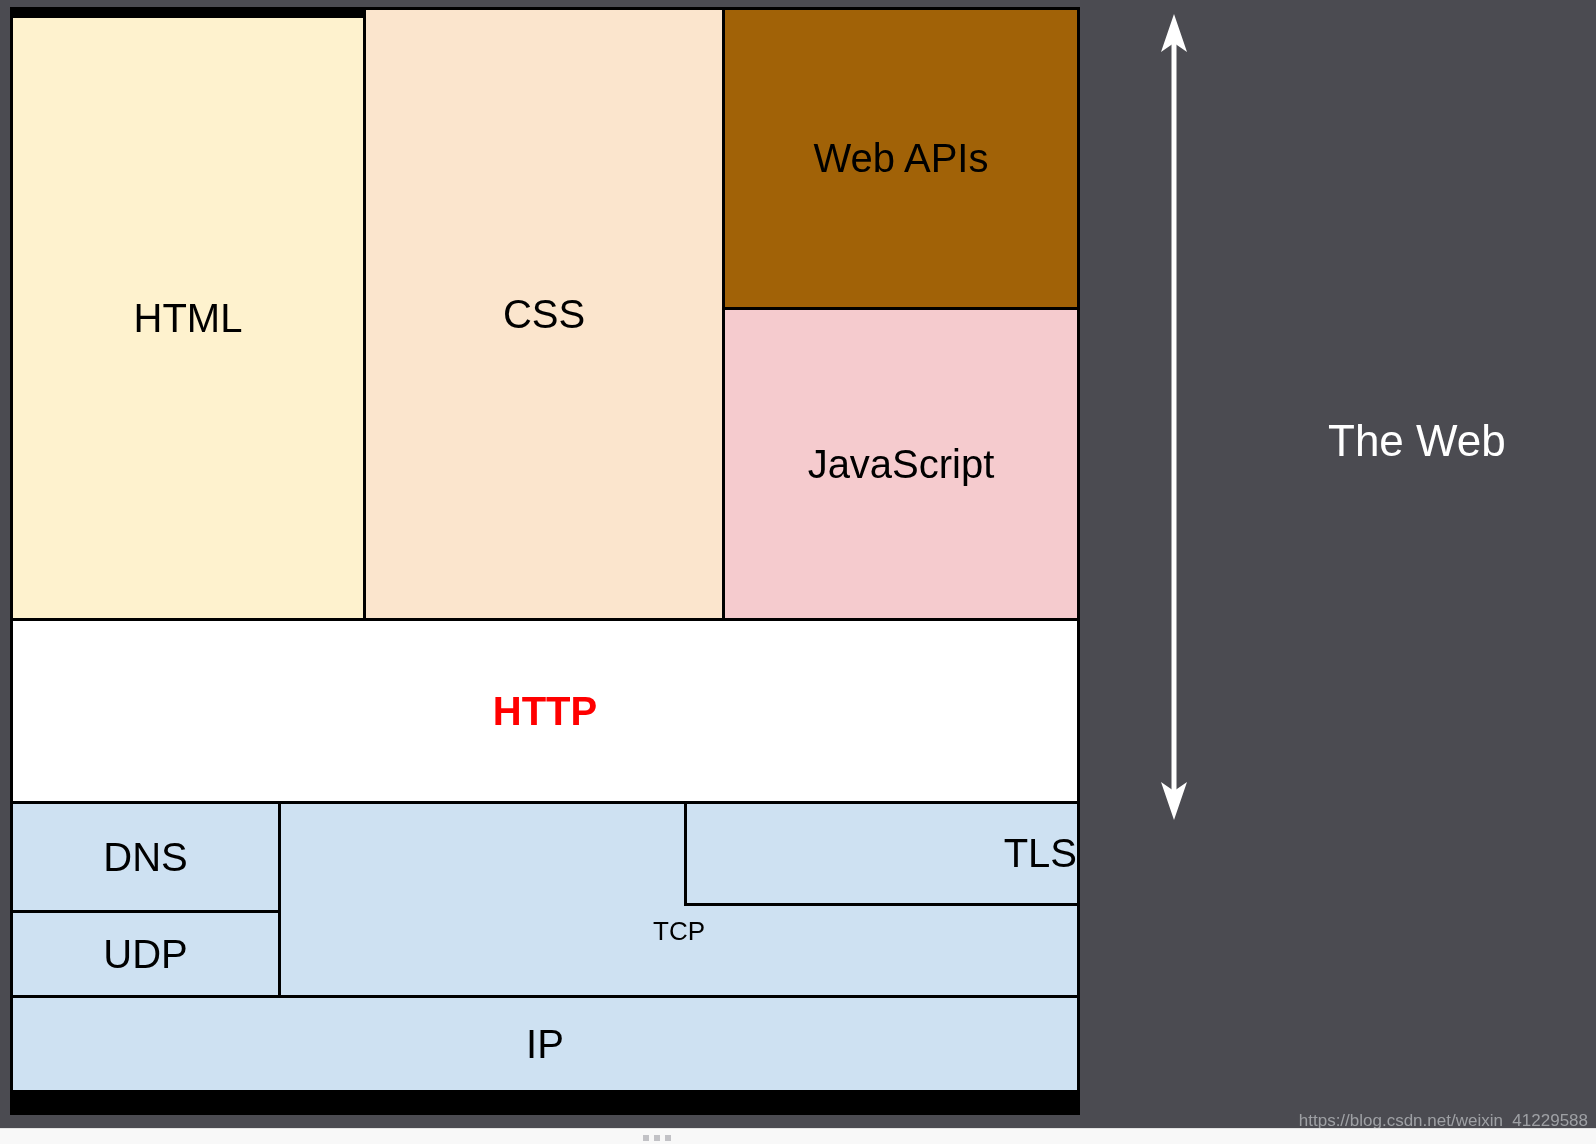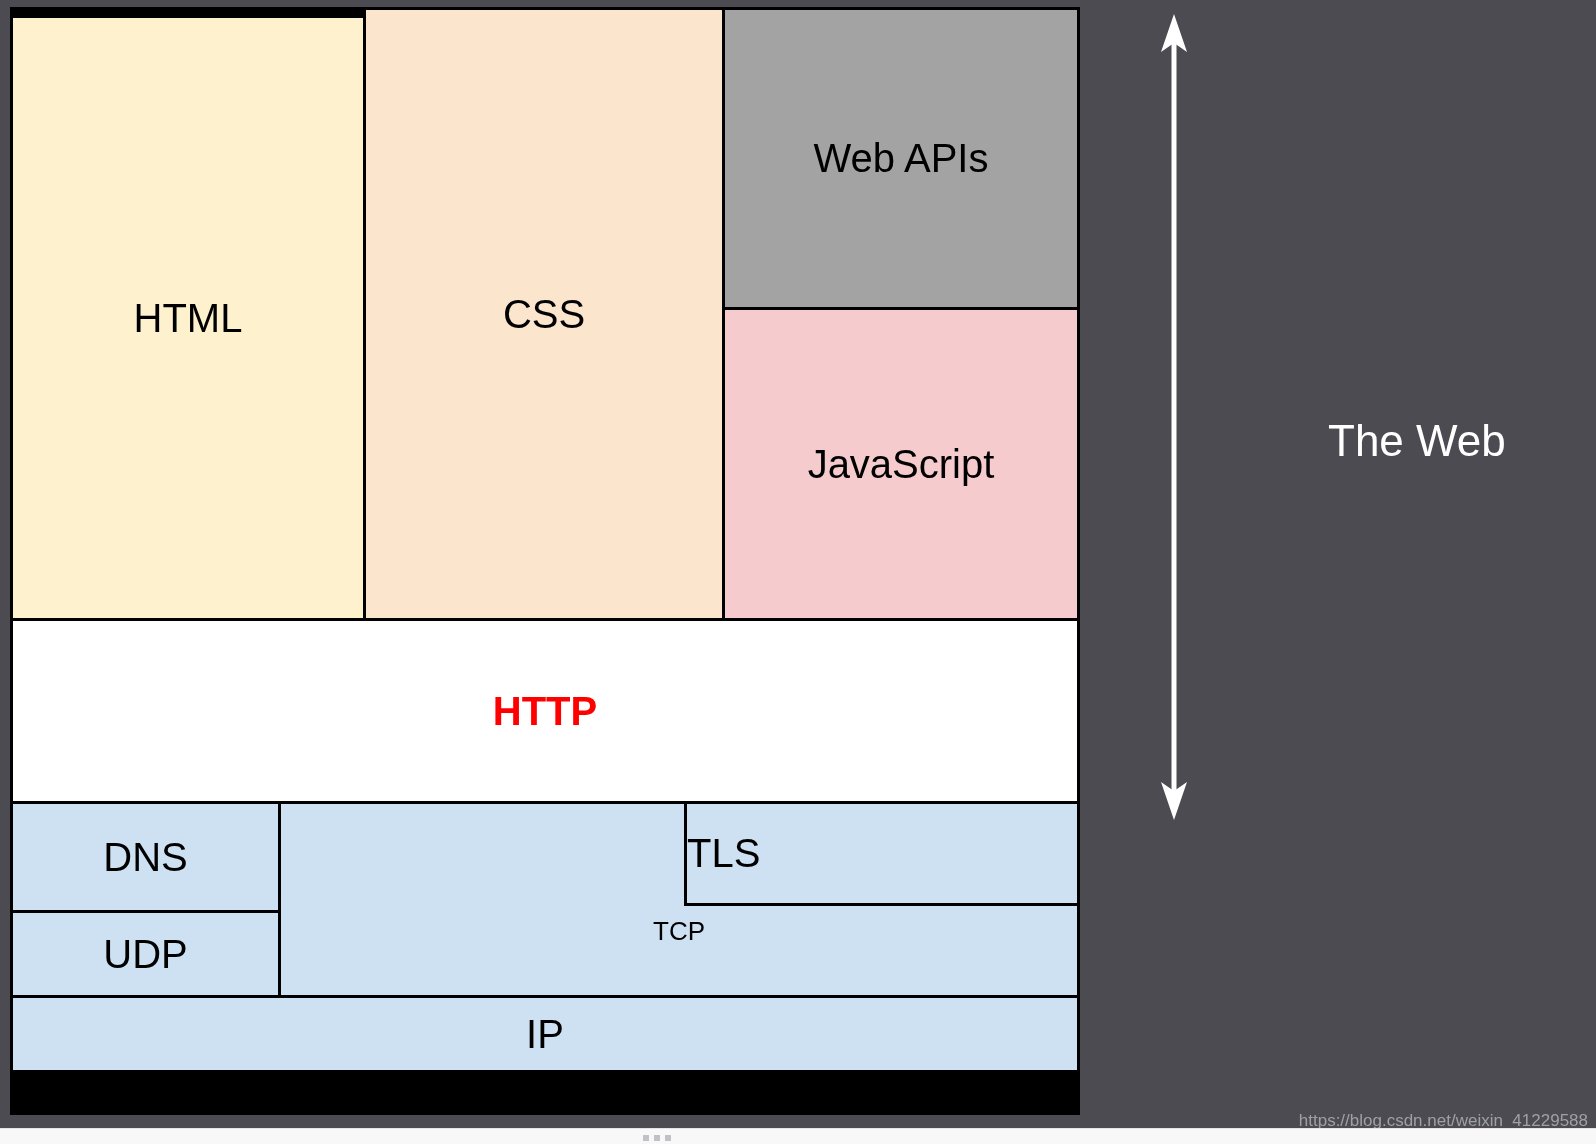--- a/index.html
+++ b/index.html
@@ -64,31 +64,31 @@
   }
   .block-tls {
     position: absolute;
     top: -3px; right: -3px;
     width: 396px; height: 105px;
     background: #CEE1F2;
     border: 3px solid #000;
     box-sizing: border-box;
     display: flex;
     align-items: center;
-    justify-content: flex-start;
+    justify-content: flex-end;
     font-size: 40px;
   }
   .tcp-label {
     position: absolute;
     left: 50%; top: 112px;
     transform: translateX(-50%);
     font-size: 26px;
   }
 
-  .block-ip { height: 72px; background: #CEE1F2; }
+  .block-ip { height: 92px; background: #CEE1F2; }
 
   
   .arrow-svg {
     position: absolute;
     left: 1154px; top: 12px;
     width: 40px; height: 810px;
   }
   .side-label {
     position: absolute;
     left: 1328px; top: 416px;
@@ -135,21 +135,21 @@
   <div class="diagram">
 
     <div class="row top-row">
       <div class="block block-html" style="background-color: rgb(254, 242, 206);">
         <span class="lbl">HTML</span>
       </div>
       <div class="block block-css" style="background-color: rgb(251, 229, 205);">
         <span class="lbl">CSS</span>
       </div>
       <div class="col right-col">
-        <div class="block block-webapis" style="background-color: #a3a3a3;">
+        <div class="block block-webapis" style="background-color: #a16207;">
           <span class="lbl">Web APIs</span>
         </div>
         <div class="block block-js" style="background-color: rgb(245, 203, 206);">
           <span class="lbl">JavaScript</span>
         </div>
       </div>
     </div>
 
     <div class="block block-http" style="background-color: rgb(255, 255, 255);">
       <span class="lbl" style="color: rgb(255, 0, 0);">HTTP</span>

